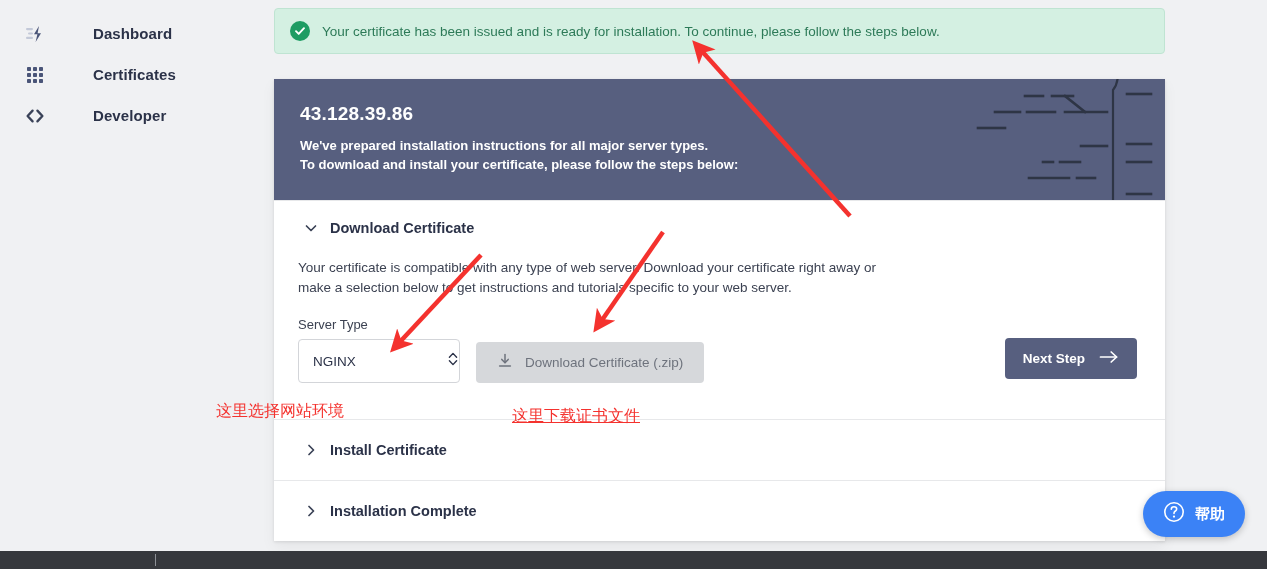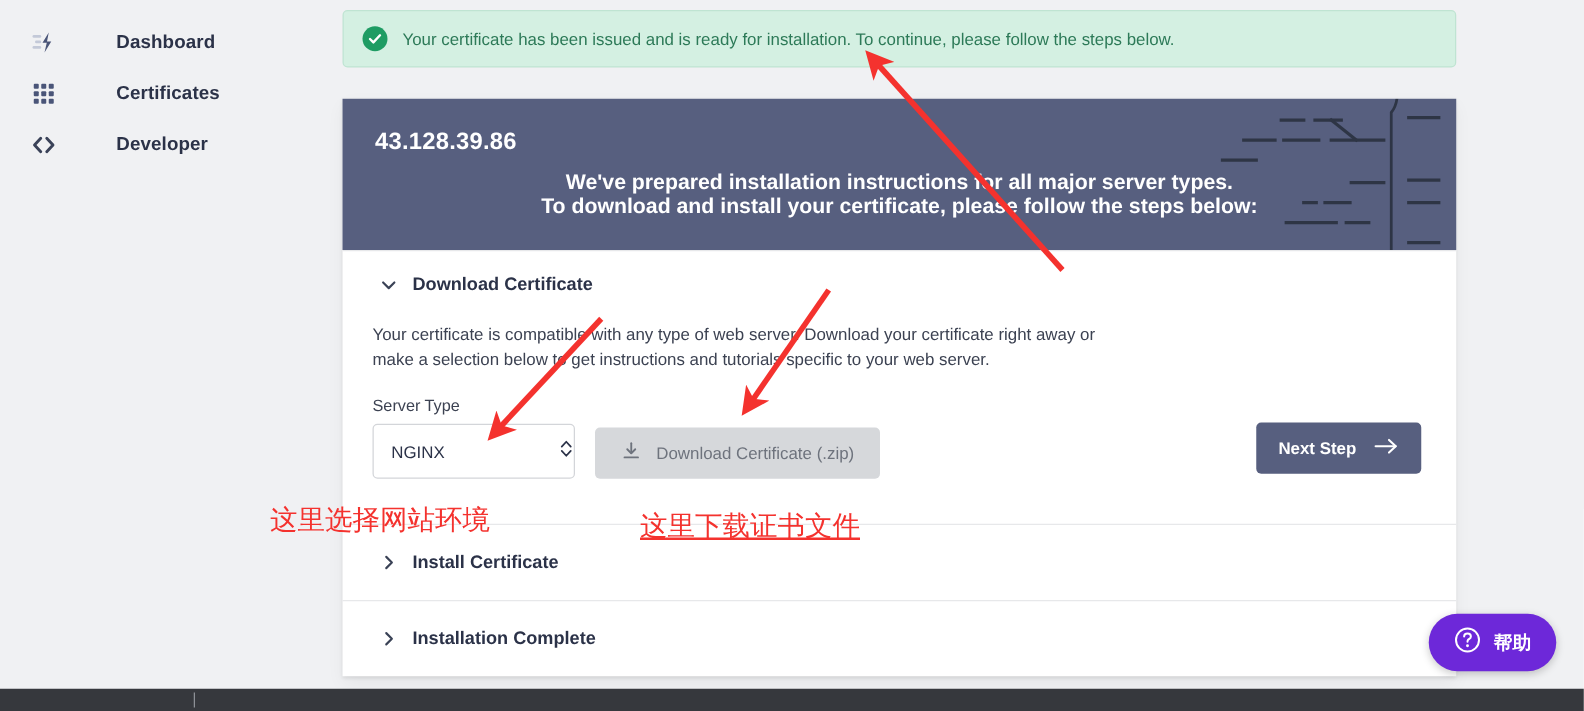--- a/index.html
+++ b/index.html
@@ -91,26 +91,25 @@
     overflow: hidden;
   }
   .card-ip {
     font-size: 19px;
     font-weight: bold;
     color: #ffffff;
     margin: 0 0 11px 0;
     letter-spacing: .2px;
   }
   .card-sub {
-    font-size: 17px;
+    font-size: 13px;
     font-weight: bold;
     color: #ffffff;
     line-height: 19px;
     margin: 0;
-    text-align: center;
   }
   .header-deco {
     position: absolute;
     right: 0; top: 0;
     width: 210px; height: 121px;
     pointer-events: none;
   }
 
   
   .acc-section { border-top: 1px solid #e7e8ea; }
@@ -210,32 +209,32 @@
   
   .anno-layer {
     position: absolute;
     left: 0; top: 0;
     width: 1267px; height: 569px;
     pointer-events: none;
   }
   .anno-text {
     position: absolute;
     color: #f4322e;
-    font-size: 22px;
+    font-size: 16px;
     white-space: nowrap;
   }
   .anno-1 { left: 216px; top: 401px; }
   .anno-2 { left: 512px; top: 406px; text-decoration: underline; }
 
   
   .help-btn {
     position: absolute;
     right: 22px; bottom: 32px;
     height: 46px;
-    background: #6d28d9;
+    background: #3b82f6;
     border-radius: 23px;
     display: flex;
     align-items: center;
     padding: 0 20px;
     cursor: pointer;
     box-shadow: 0 2px 7px rgba(0,0,0,.22);
     color: #fff;
   }
   .help-label {
     font-size: 15px;

